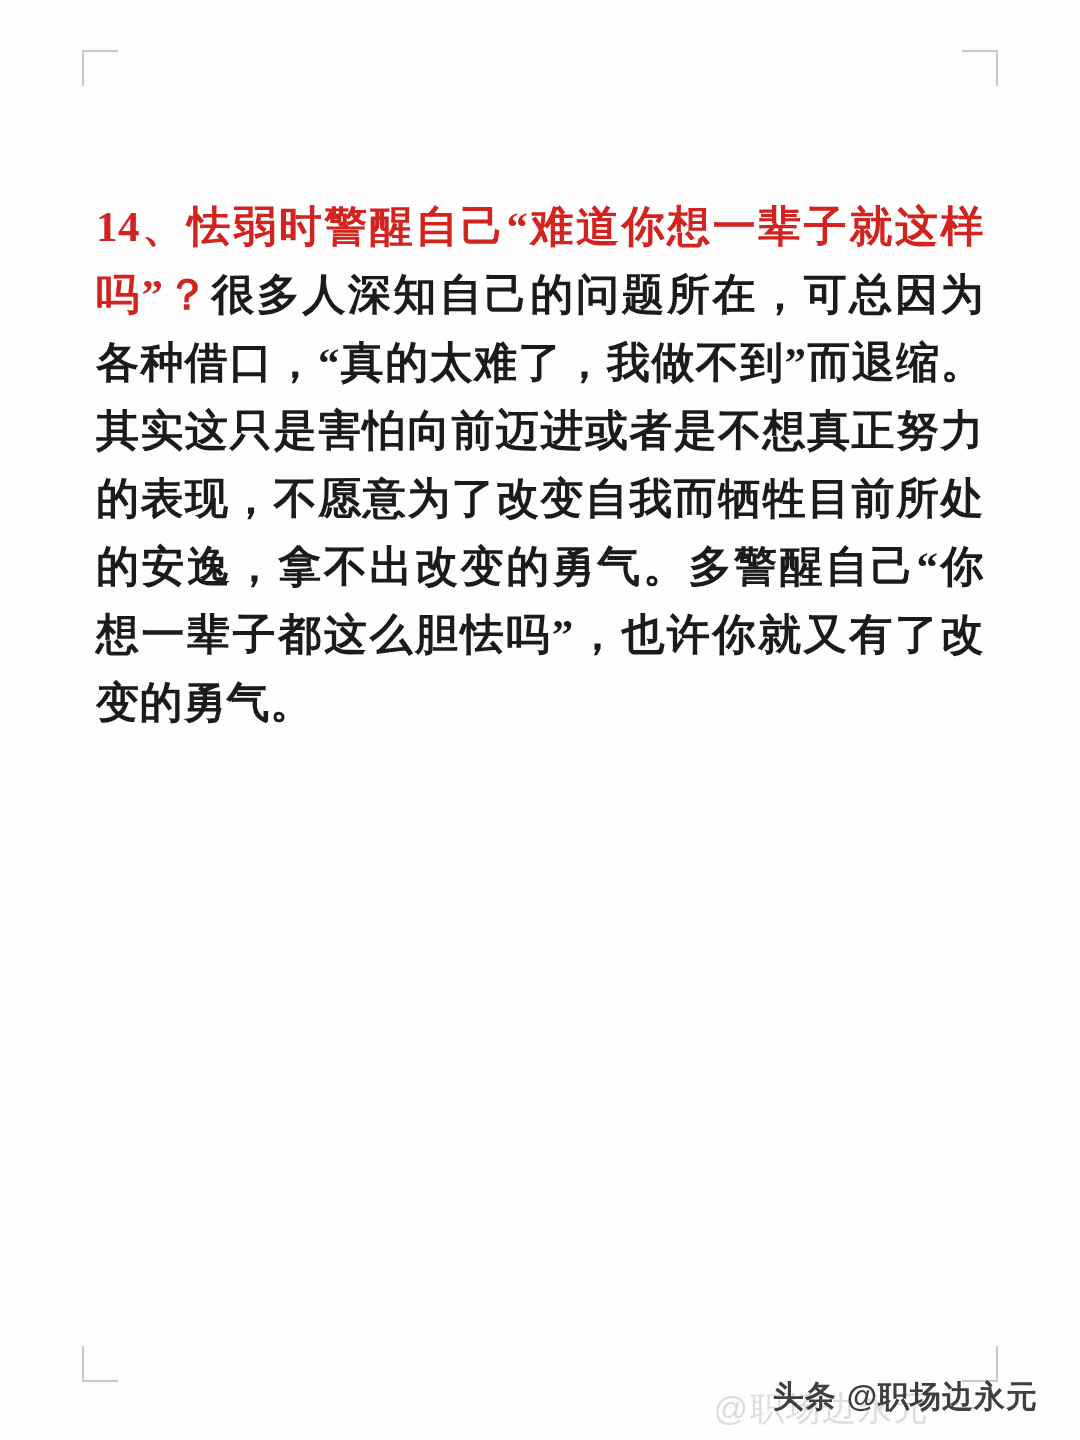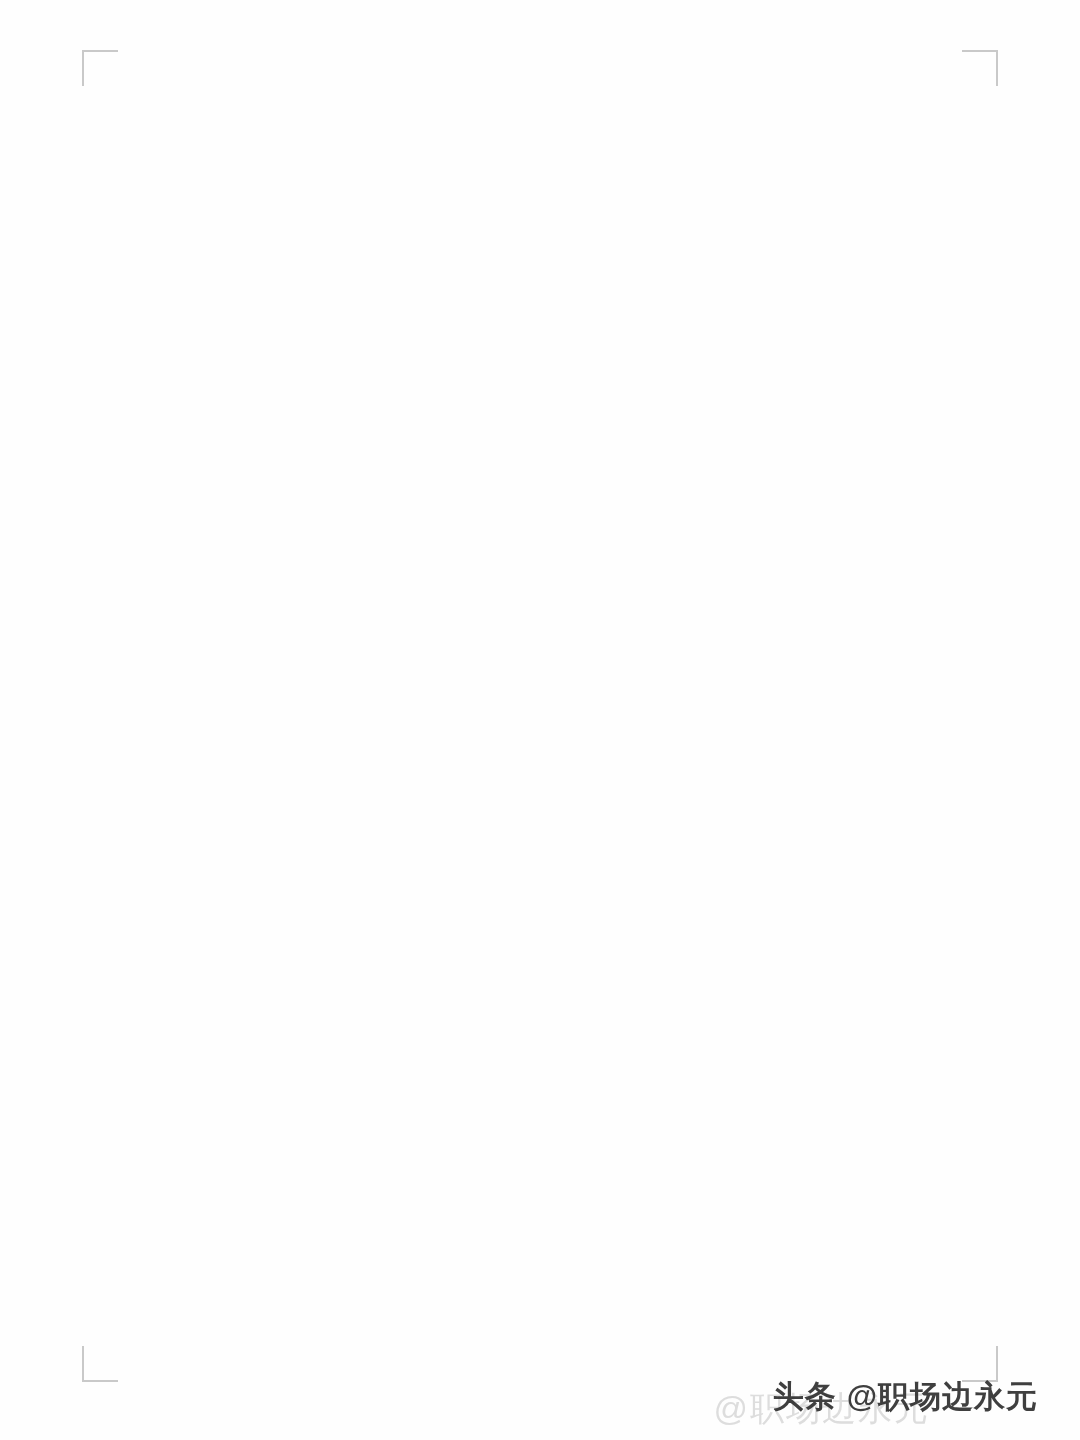--- a/index.html
+++ b/index.html
@@ -91,20 +91,25 @@
 </head>
 <body>
 
 <div class="page">
 
   <div class="crop tl"></div>
   <div class="crop tr"></div>
   <div class="crop bl"></div>
   <div class="crop br"></div>
 
+  <div class="content">
+    <p class="paragraph">
+      <span class="heading-run">14、怯弱时警醒自己“难道你想一辈子就这样吗”？</span><span>很多人深知自己的问题所在，可总因为各种借口，“真的太难了，我做不到”而退缩。其实这只是害怕向前迈进或者是不想真正努力的表现，不愿意为了改变自我而牺牲目前所处的安逸，拿不出改变的勇气。多警醒自己“你想一辈子都这么胆怯吗”，也许你就又有了改变的勇气。</span>
+    </p>
+  </div>
 
   <div class="ghost-watermark">@职场边永元</div>
 
   <div class="watermark">
     <span class="brand">头条</span>
     <span class="handle">@职场边永元</span>
   </div>
 
 </div>
 

